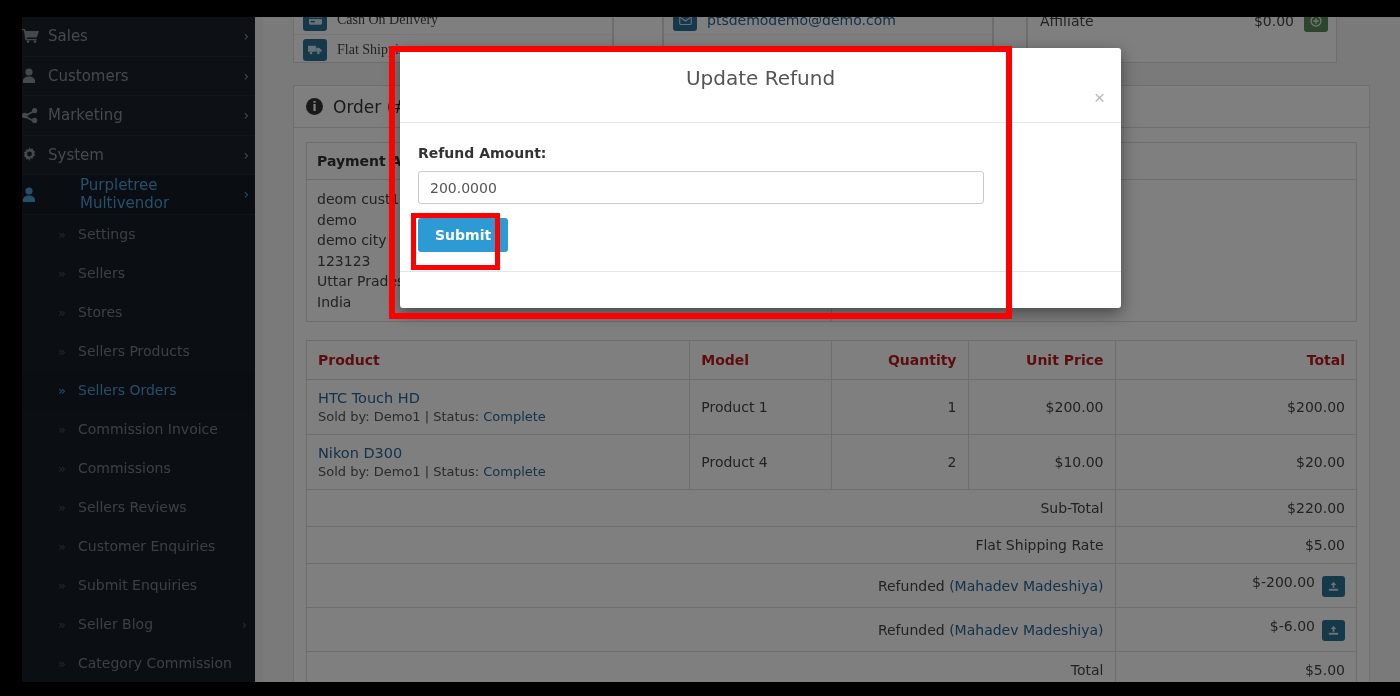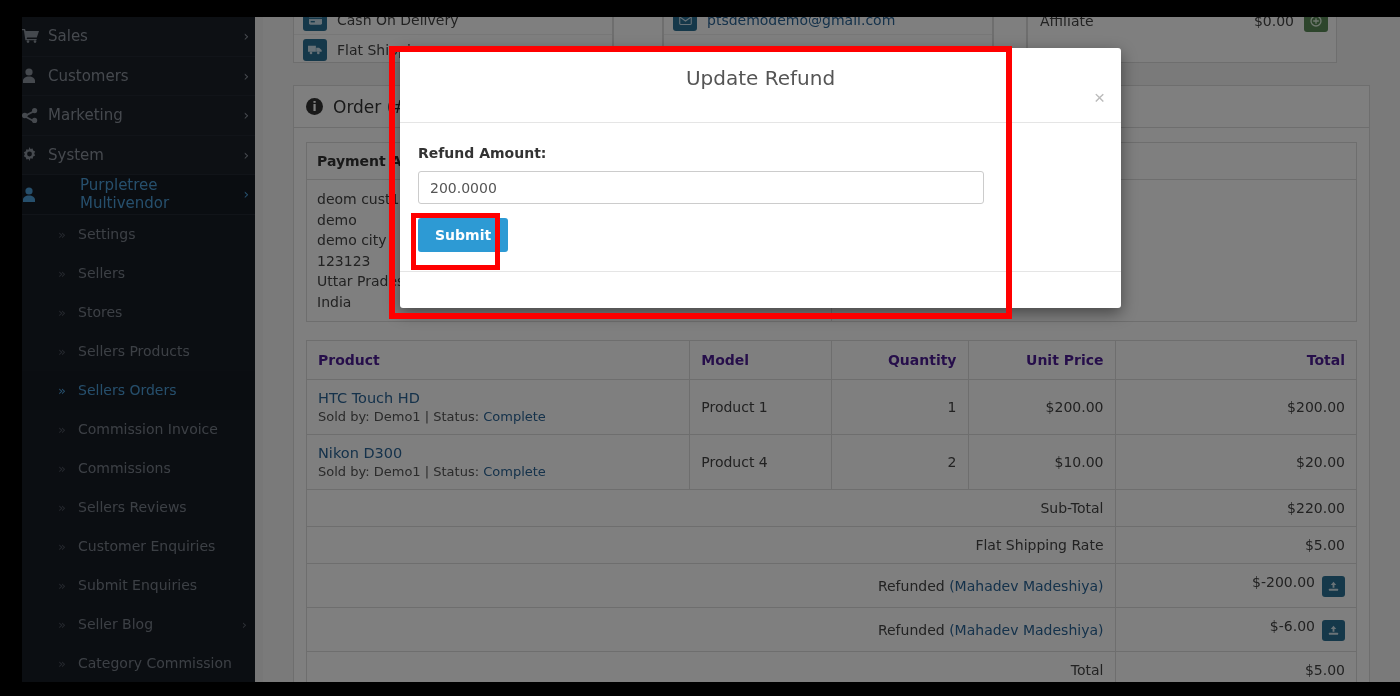--- a/index.html
+++ b/index.html
@@ -49,21 +49,21 @@
     background:#f5f5f5; overflow:hidden; z-index:5;
   }
   .scroll-gutter { position:absolute; left:0; top:0; width:8px; height:100%; background:#efefef; }
   .inner { position:absolute; left:8px; top:0; width:1137px; }
 
   
   .topstrip { display:flex; padding:0 30px; gap:0; }
   .tcard {
     border:1px solid #ddd; background:#fff; height:58px; margin-top:-12px;
   }
-  .tcard-a { width:320px; }
+  .tcard-a { width:320px;font-family:Liberation Serif, serif; }
   .tcard-b { width:50px; }
   .tcard-c { width:330px; }
   .tcard-d { width:34px; }
   .tcard-e { width:310px; }
   .trow {
     display:flex; align-items:center; height:29px; padding-left:9px; gap:10px;
     font-size:14px; color:#444; border-bottom:1px solid #eee;
   }
   .trow:last-child { border-bottom:none; }
   .badge-ico {
@@ -96,21 +96,21 @@
     border:1px solid #ddd; background:#fff; font-weight:bold;
   }
   .addr-table td {
     vertical-align:top; font-size:14px; color:#444; padding:9px 10px;
     border:1px solid #ddd; line-height:20.5px; height:112px;
   }
 
   
   .ptable { width:100%; border-collapse:collapse; margin-top:18px; }
   .ptable th {
-    font-size:14px; color:#4c1d95; font-weight:bold; padding:11px 11px;
+    font-size:14px; color:#b91c1c; font-weight:bold; padding:11px 11px;
     border:1px solid #ddd; background:#fff;
   }
   .ptable td { font-size:14px; color:#444; padding:10px 11px; border:1px solid #ddd; }
   .ptable th.l, .ptable td.l { text-align:left; }
   .ptable th.r, .ptable td.r { text-align:right; }
   .plink { color:#2a6496; text-decoration:none; font-size:14.5px; }
   .psub { font-size:13px; color:#555; margin-top:3px; }
   .psub a { color:#2a6496; text-decoration:none; }
   .tot-label { text-align:right; font-size:14px; color:#444; }
   .tot-val { text-align:right; font-size:14px; color:#444; white-space:nowrap; }
@@ -314,21 +314,21 @@
         <div class="tcard tcard-b"></div>
 
         <div class="tcard tcard-c">
           <div class="trow">
             <span class="badge-ico">
               <svg width="13" height="9" viewBox="0 0 14 10" fill="none" stroke="#cfe3ee" stroke-width="1.2">
                   <rect x="0.6" y="0.6" width="12.8" height="8.8" rx="1"></rect>
                   <path d="M0.9 1.2L7 5.6l6.1-4.4"></path>
                 </svg>
             </span>
-            <a href="#">ptsdemodemo@gmail.com</a>
+            <a href="#">ptsdemodemo@demo.com</a>
           </div>
           <div class="trow"></div>
         </div>
 
         <div class="tcard tcard-d"></div>
 
         <div class="tcard tcard-e">
           <div class="aff-row">
             <span>Affiliate</span>
             <span class="aff-amt">$0.00</span>

